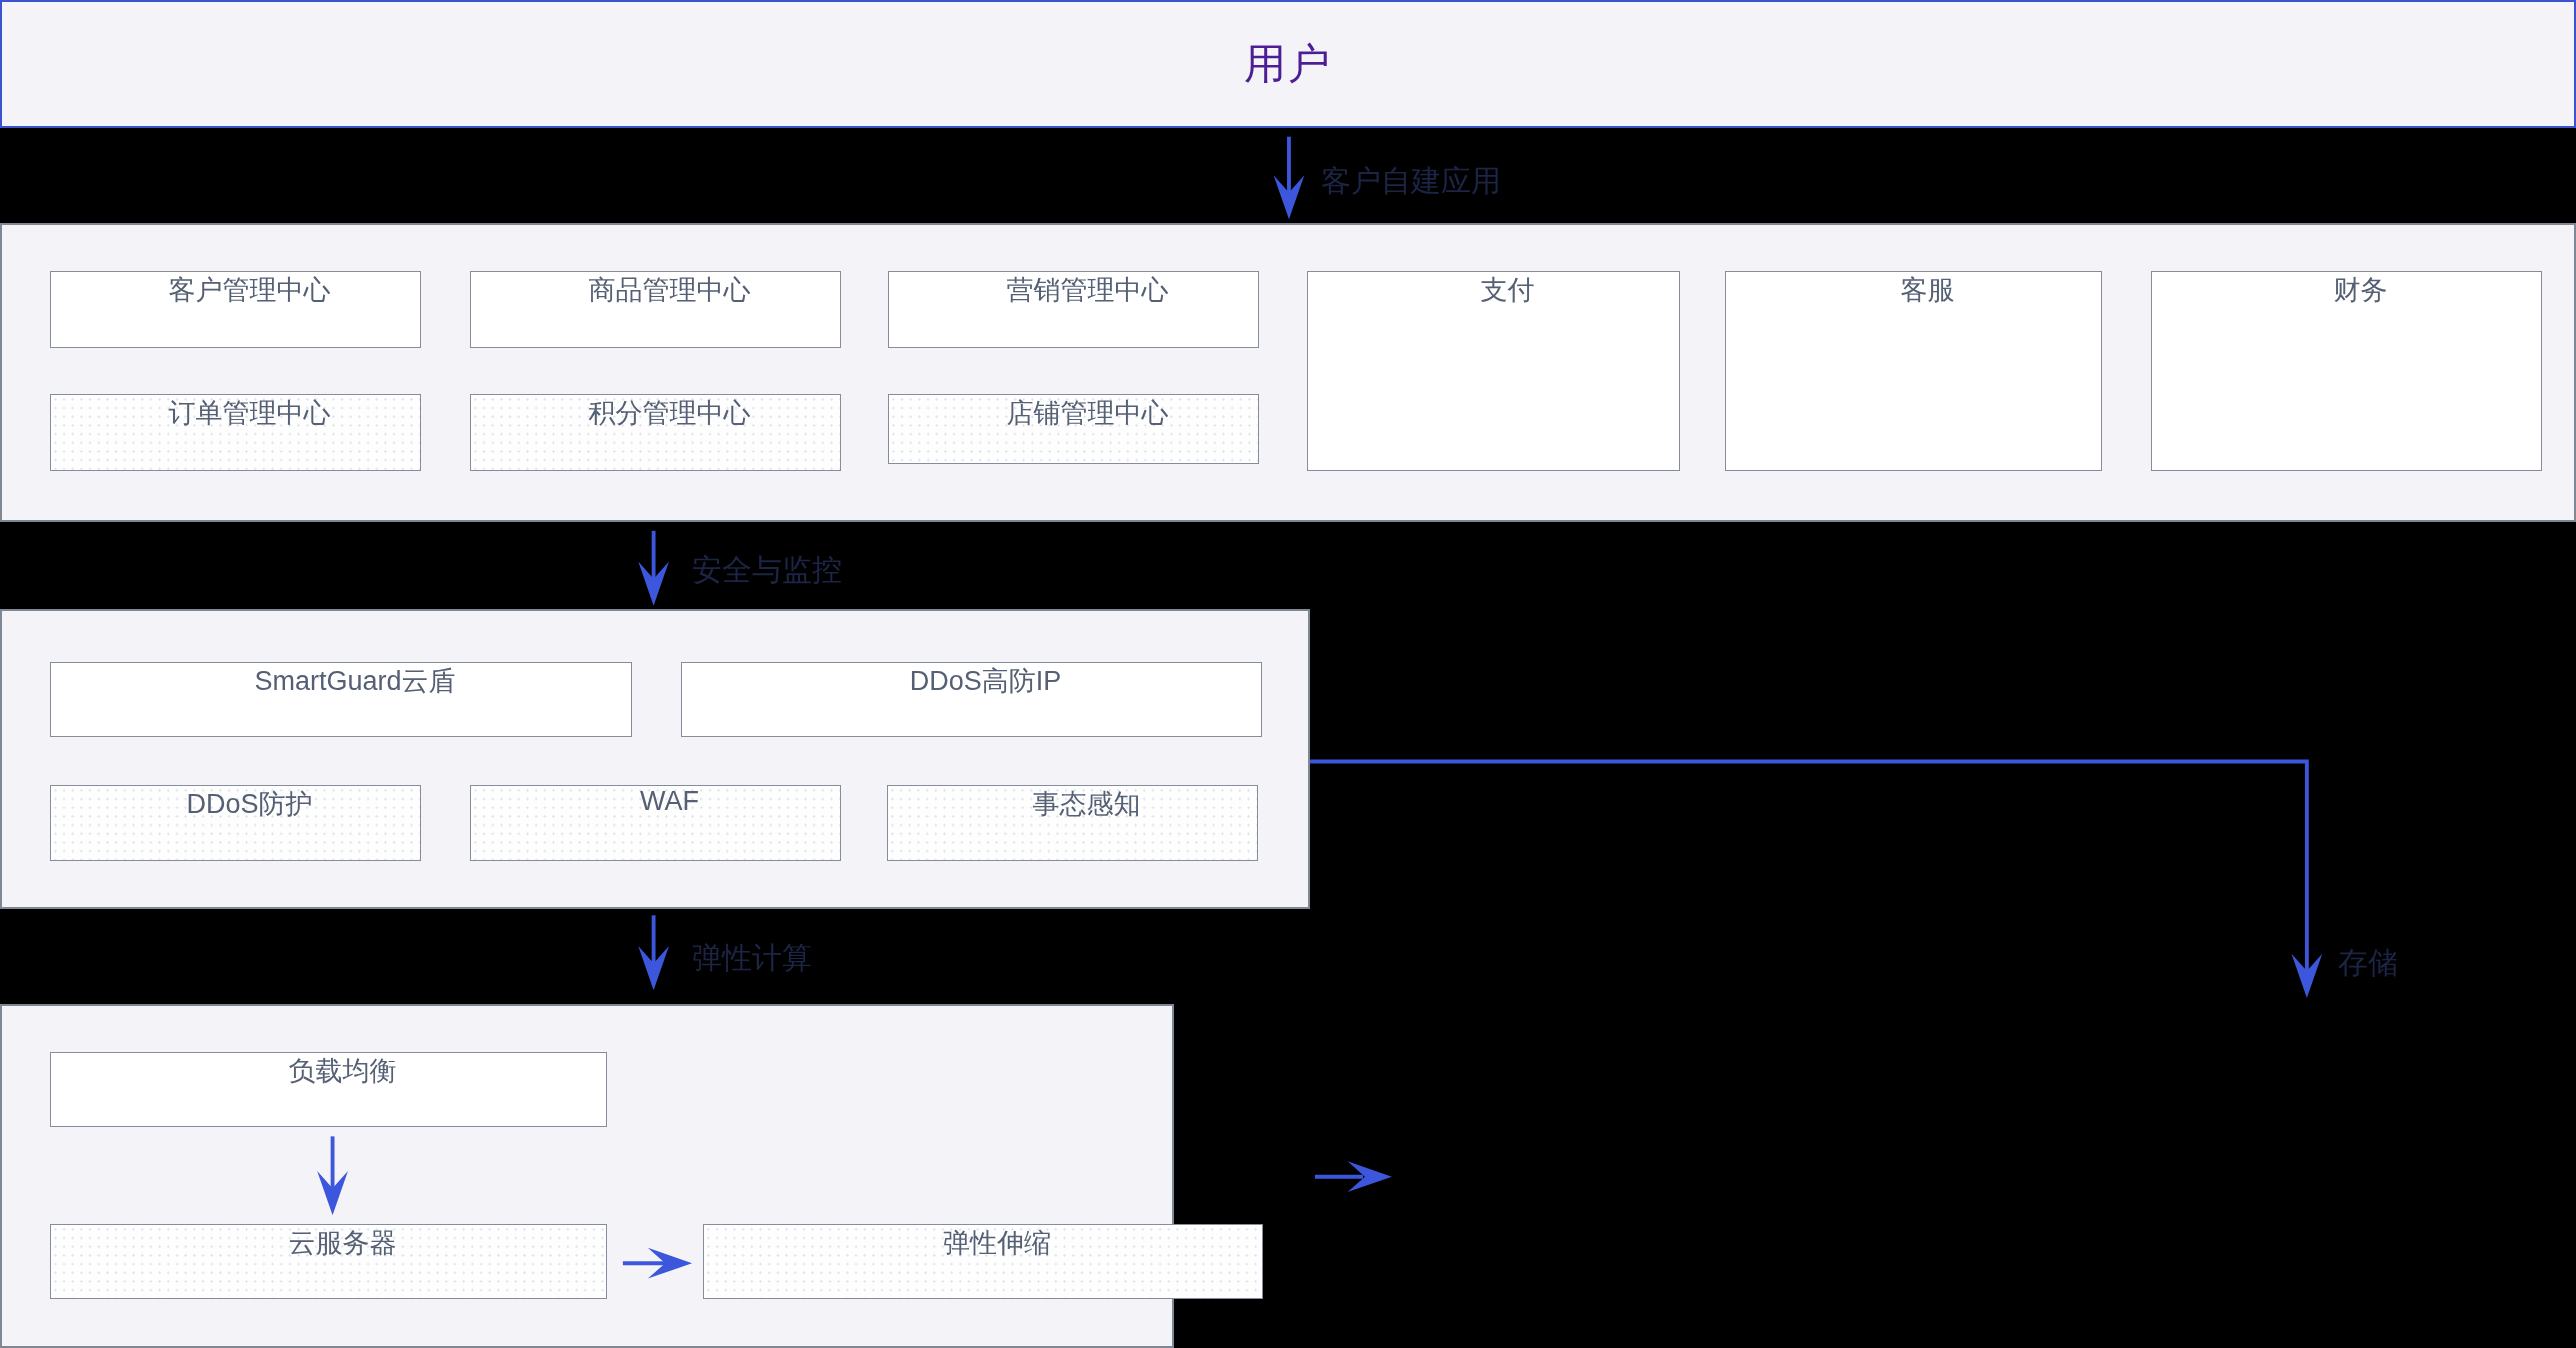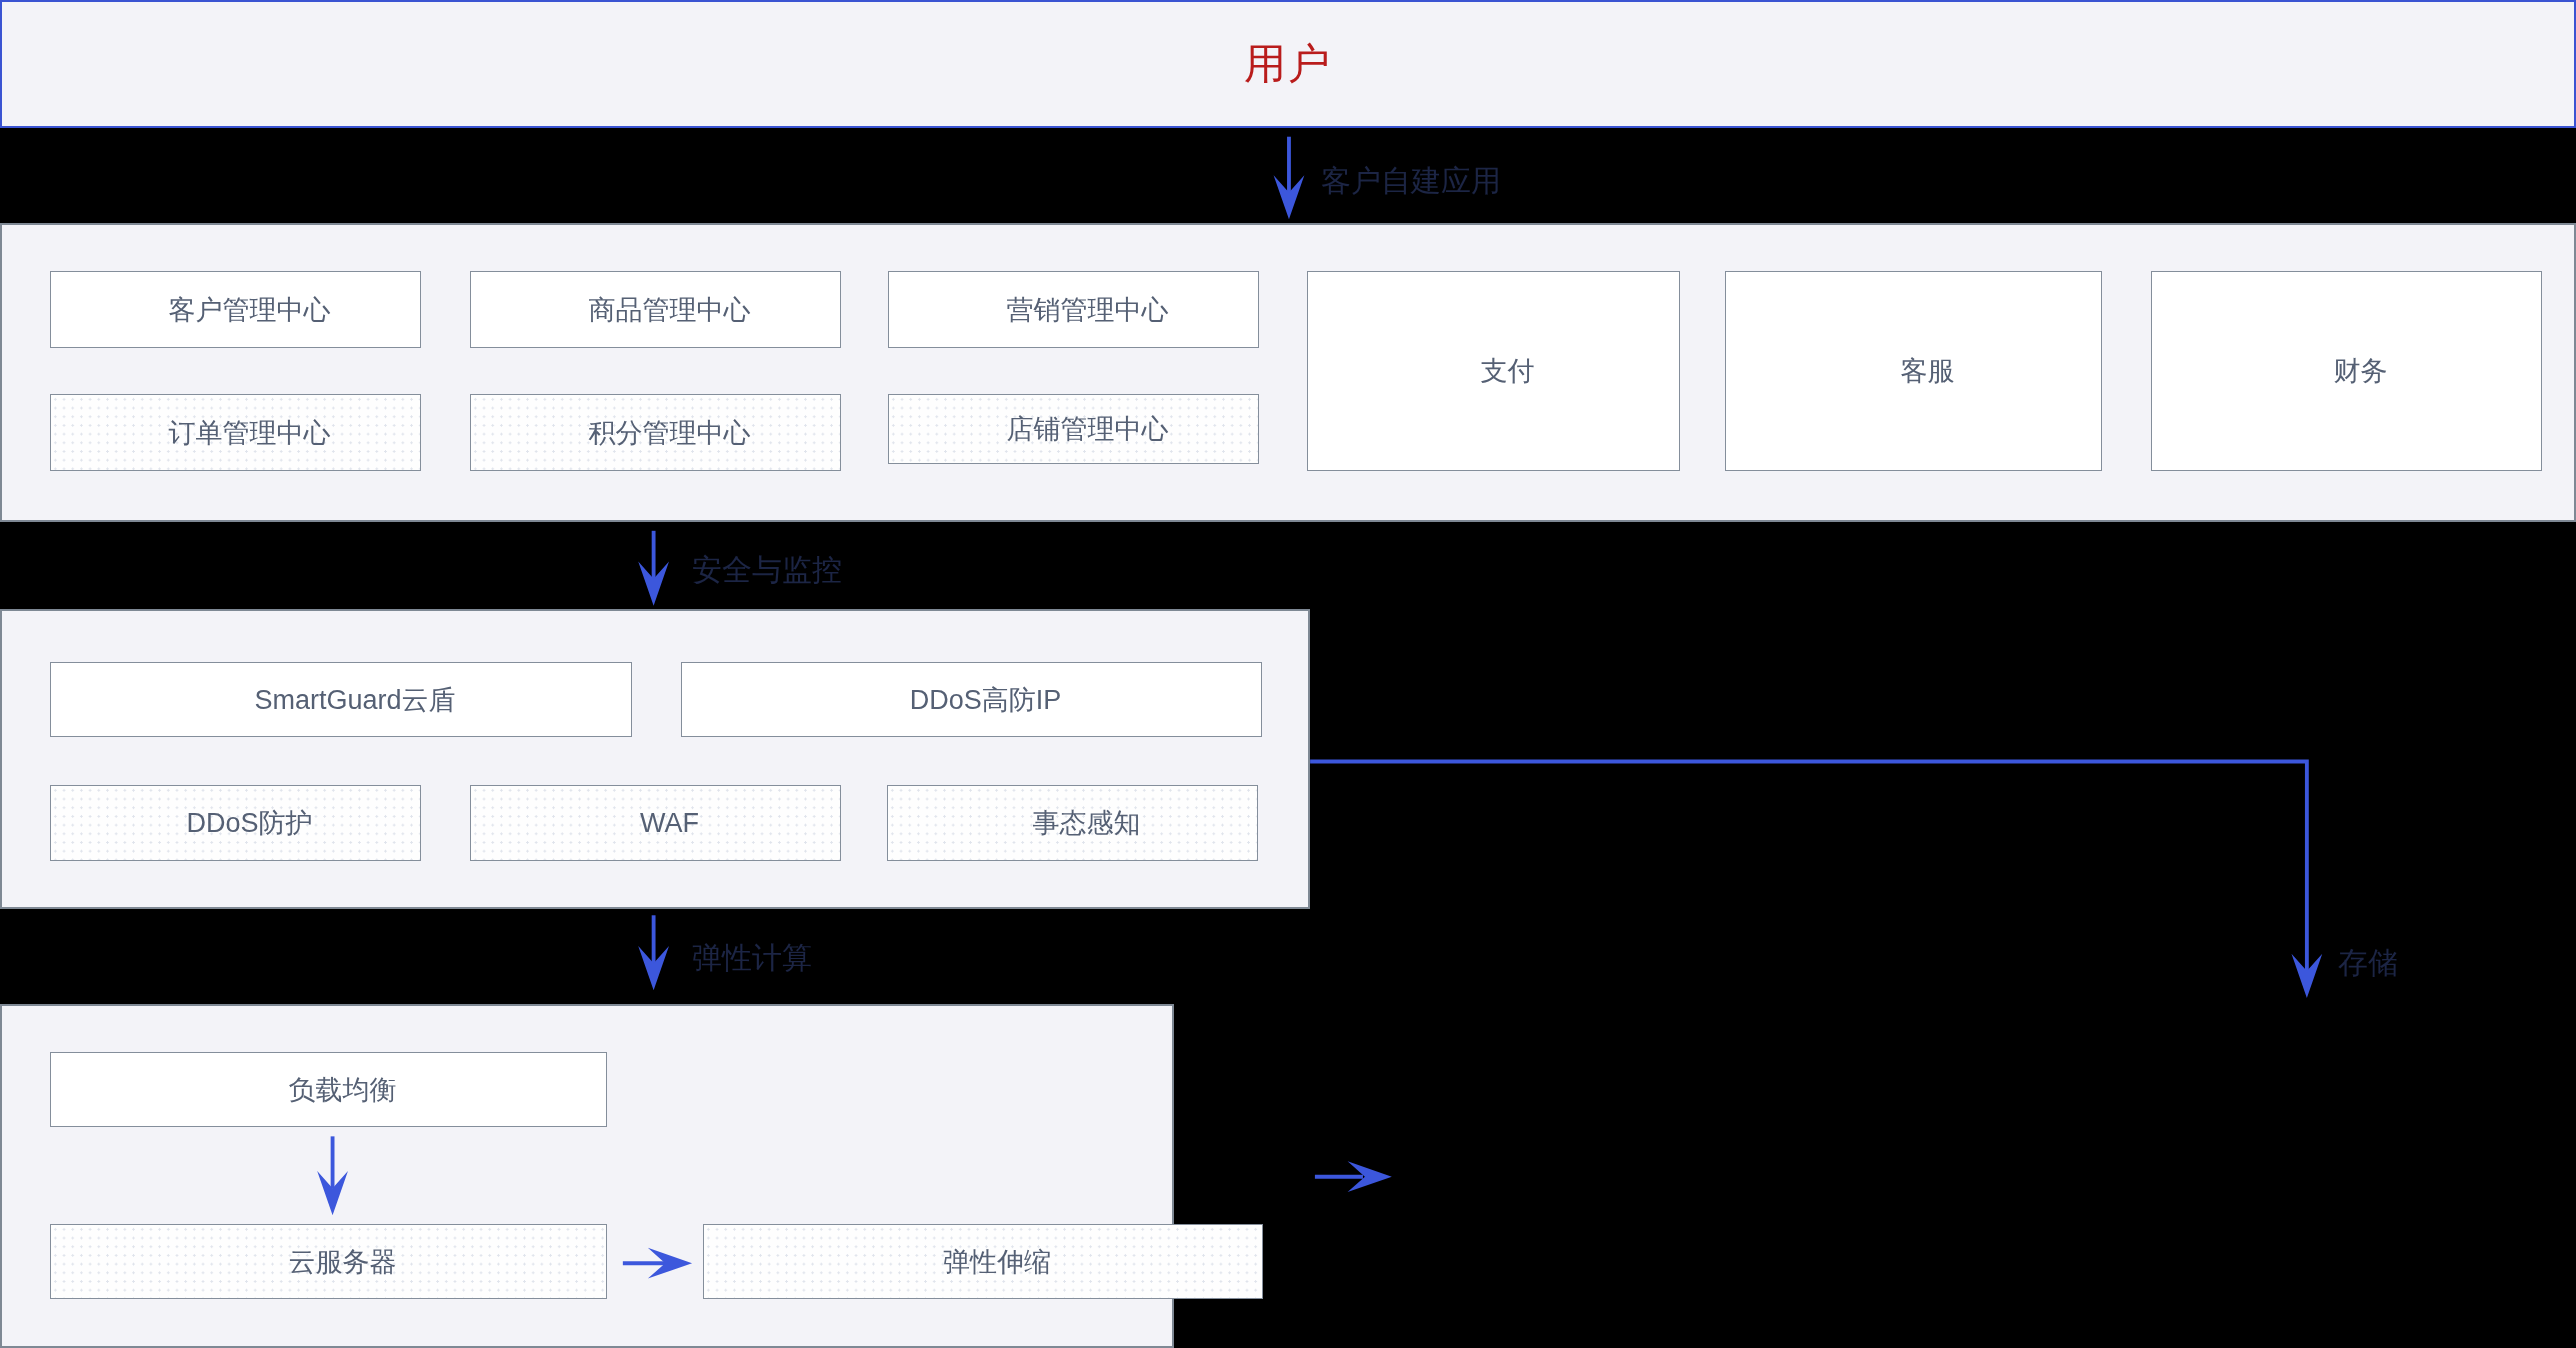--- a/index.html
+++ b/index.html
@@ -9,36 +9,36 @@
     background:#000;
     font-family:"Liberation Sans","DejaVu Sans",sans-serif;
     overflow:hidden;
   }
   
   .banner{
     position:absolute;left:0;top:0;width:2576px;height:128px;
     background:#f3f3f8;border:2.9px solid #3a53d2;box-sizing:border-box;
     display:flex;align-items:center;justify-content:center;
   }
-  .banner span{font-size:42px;font-weight:500;color:#b91c1c;letter-spacing:1.9px;}
+  .banner span{font-size:42px;font-weight:500;color:#4c1d95;letter-spacing:1.9px;}
   
   .section{
     position:absolute;background:#f3f3f8;
     border:2.9px solid #7e8894;box-sizing:border-box;
   }
   #sec-apps{left:0;top:223px;width:2576px;height:299px;}
   #sec-security{left:0;top:609px;width:1310px;height:300px;}
   #sec-compute{left:0;top:1004px;width:1174px;height:344px;}
   #sec-database{left:1401px;top:1004px;width:539px;height:344px;}
   #sec-storage{left:2038px;top:1004px;width:538px;height:344px;}
   
   .bx{
     position:absolute;box-sizing:border-box;
     background:#fff;border:1.9px solid #848e9b;
-    display:flex;align-items:center;justify-content:center;
+    display:flex;align-items:flex-start;justify-content:center;
     font-size:27px;color:#556074;white-space:nowrap;padding-left:28px;
   }
   .dotted{
     background-color:#fefefe;
     background-image:radial-gradient(#e0e4ec 1.2px, transparent 1.2px);
     background-size:8.7px 8.7px;
   }
   .muted{color:#6f7988;font-size:28px;}
   
   .sec-title{

